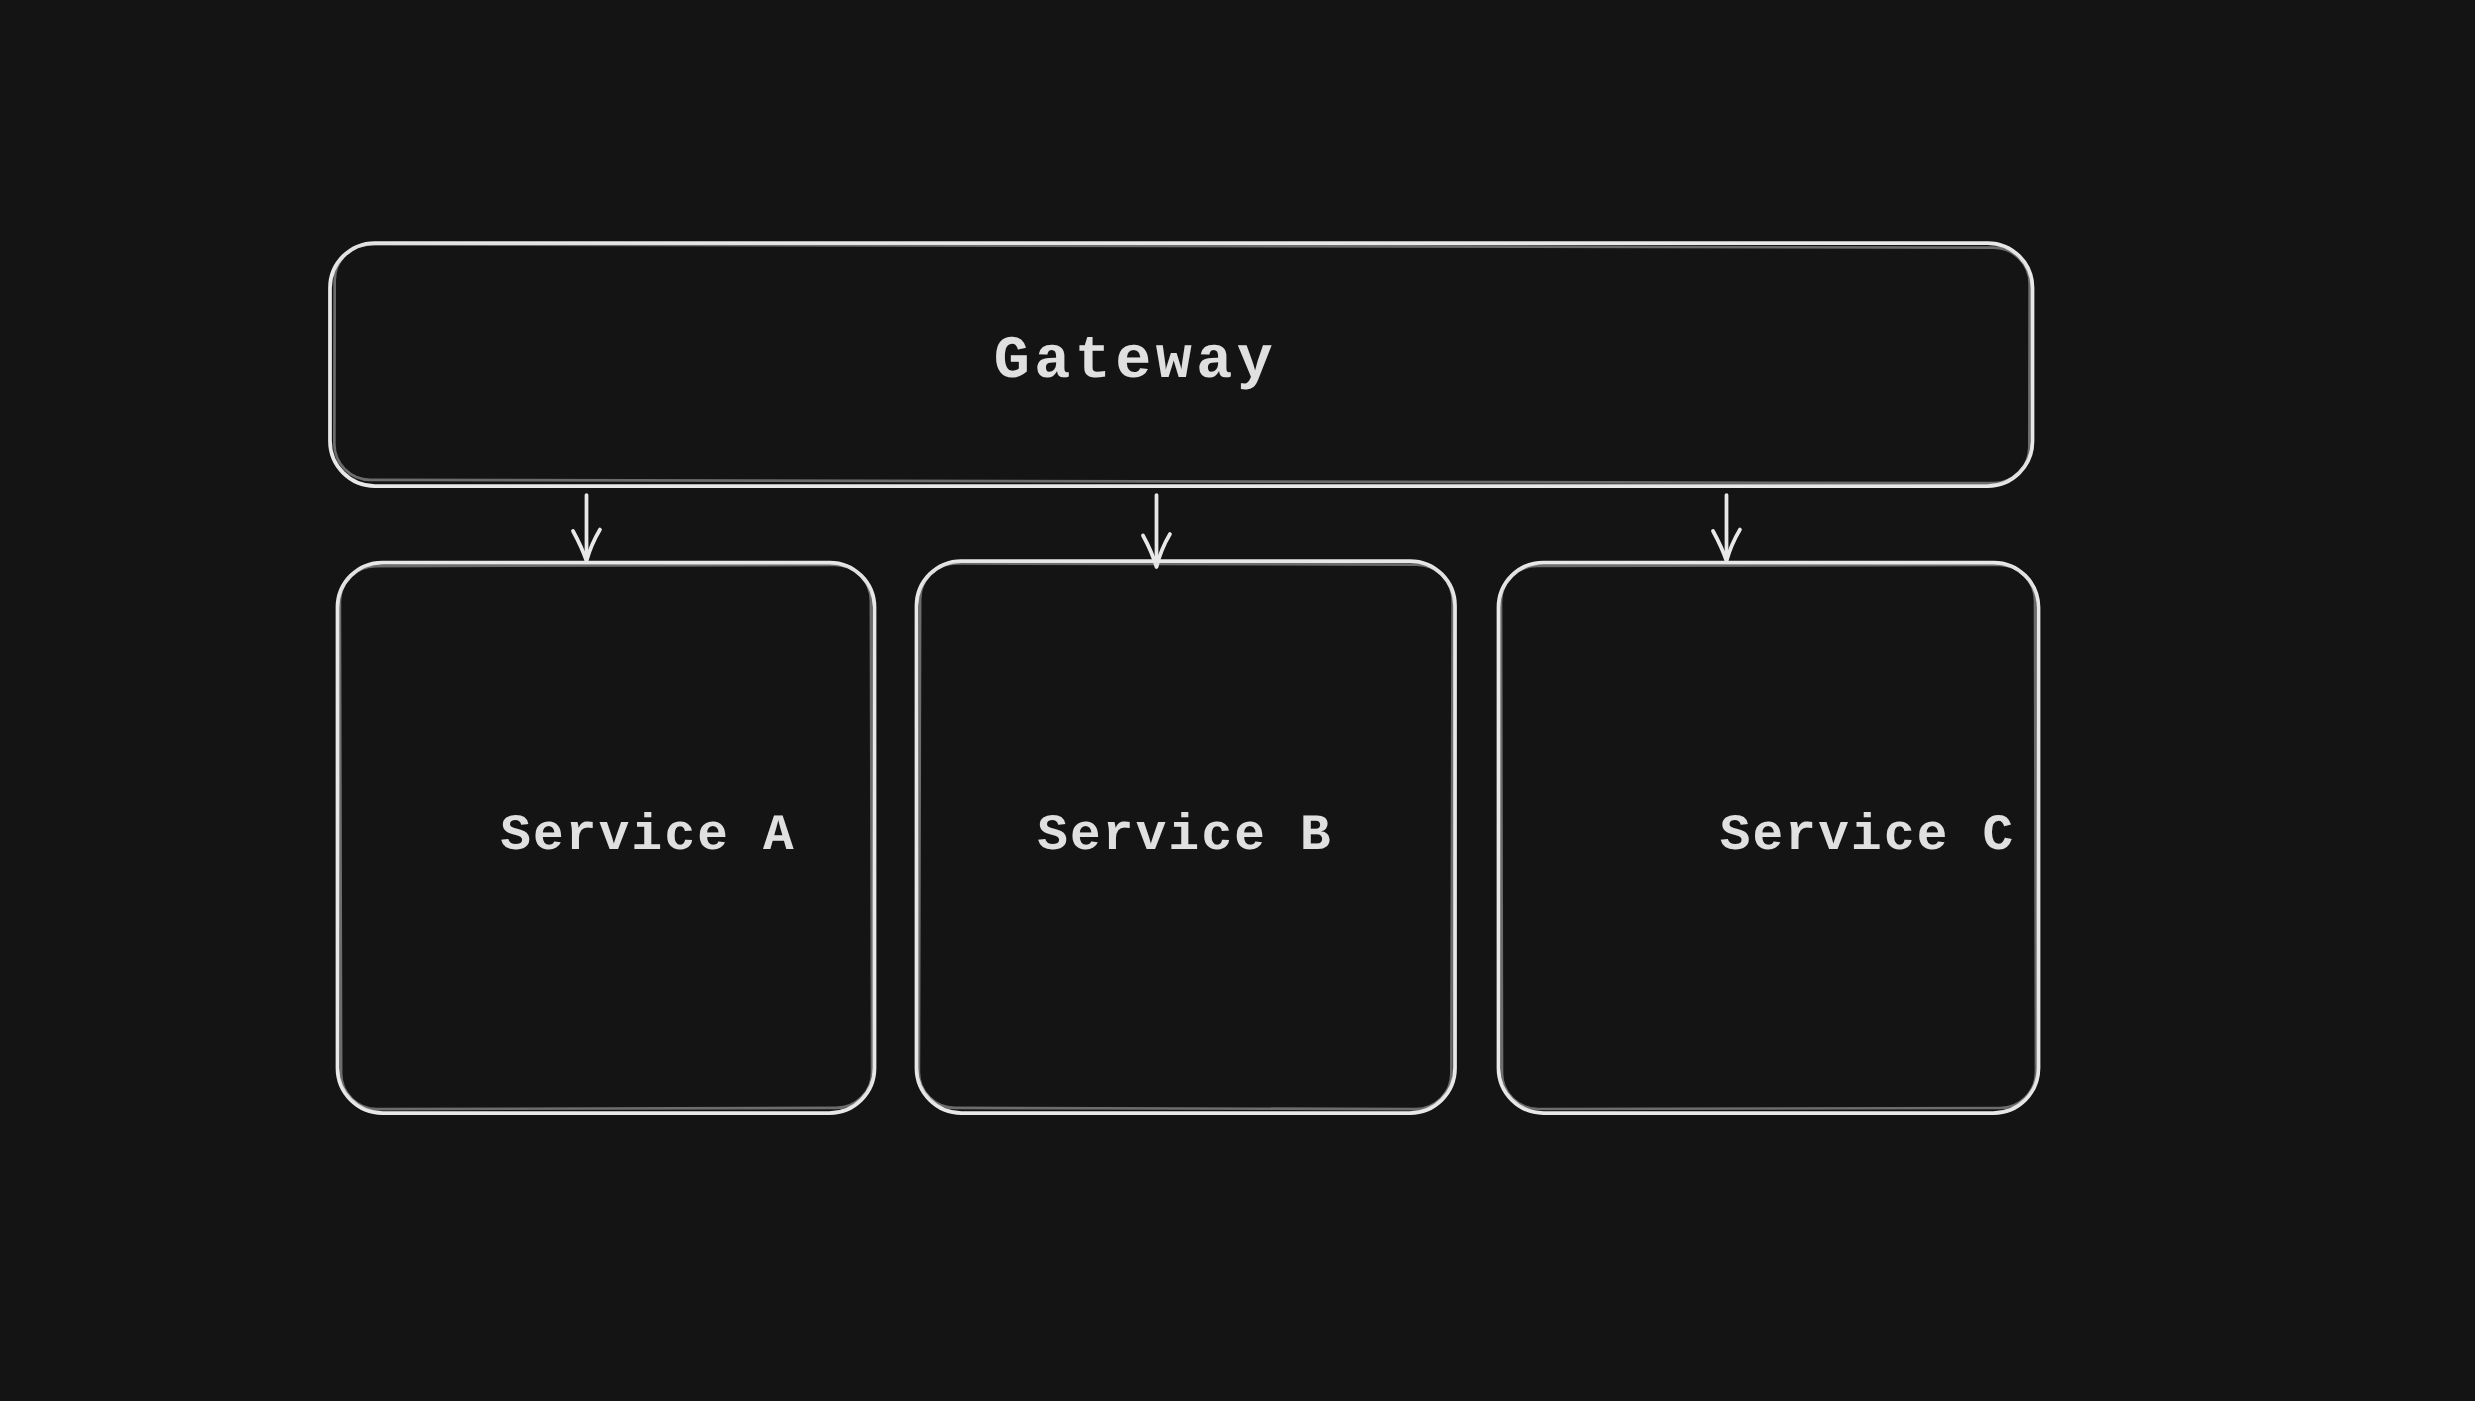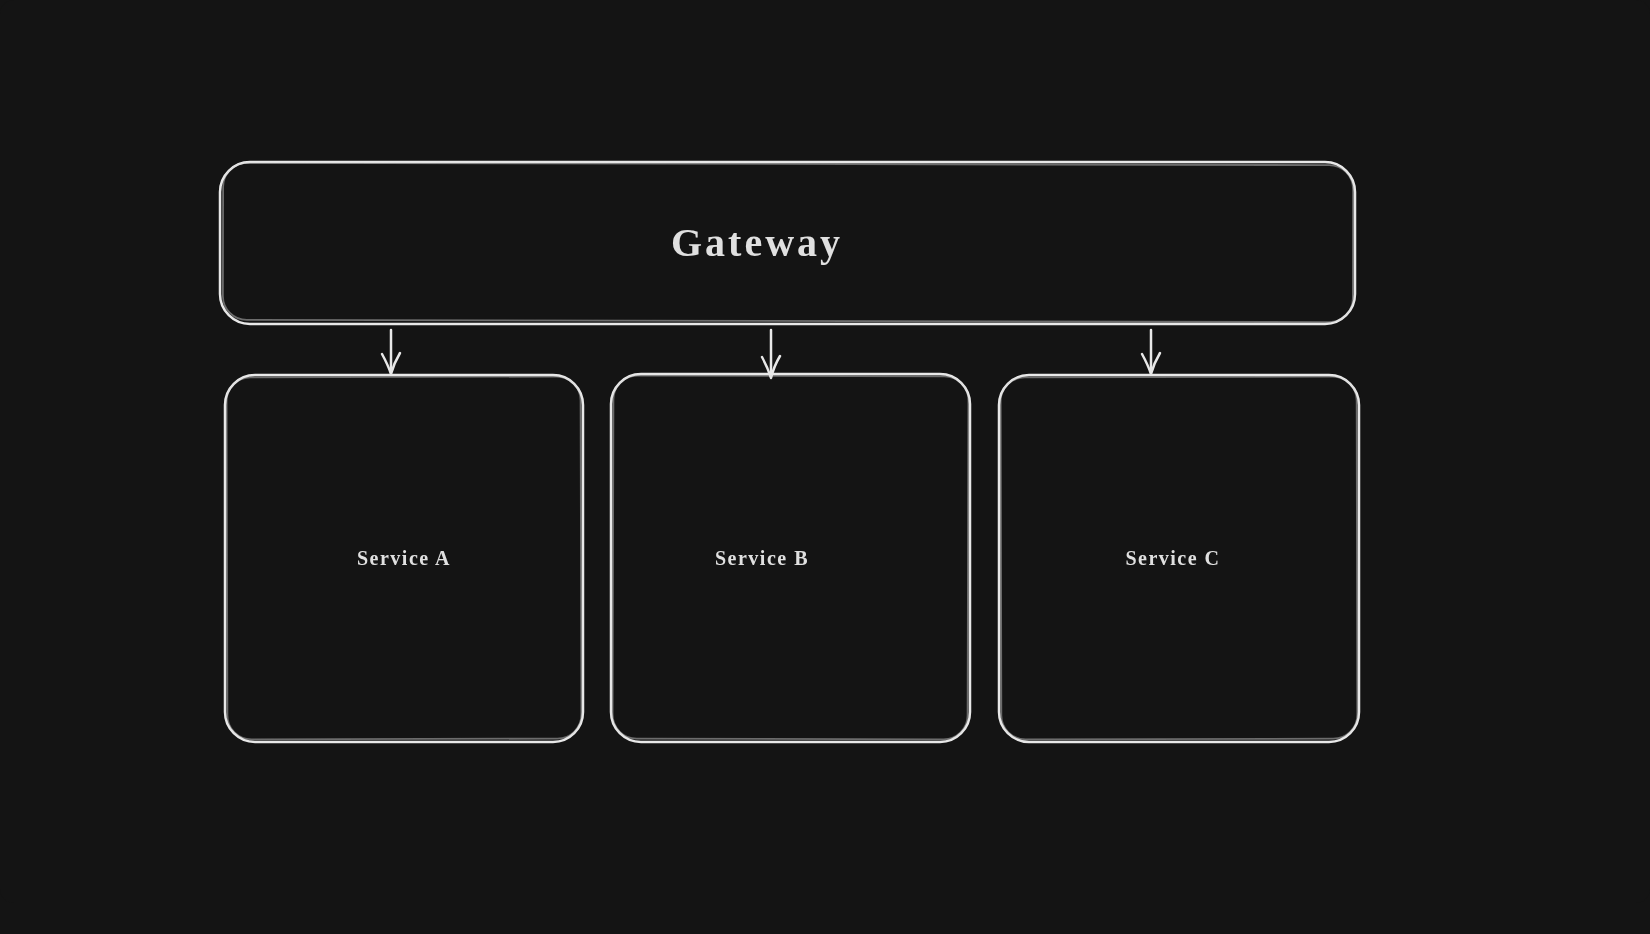--- a/index.html
+++ b/index.html
@@ -7,42 +7,43 @@
     --stroke:#e8e8e8;
     --stroke-soft:rgba(215,215,215,0.45);
     --text:#e0e0e0;
   }
   html,body{margin:0;padding:0;background:var(--background);}
   .canvas{
     position:relative;
     width:1650px;height:903px;
     background:var(--background);
     overflow:hidden;
-    font-family:Liberation Serif, serif;
+    font-family:Liberation Mono, monospace;
     border-radius:14px;
   }
   svg{position:absolute;left:0;top:0;}
   .sk{fill:none;stroke:var(--stroke);stroke-width:2.5;stroke-linecap:round;stroke-linejoin:round;}
   .sk2{fill:none;stroke:var(--stroke-soft);stroke-width:1.8;stroke-linecap:round;stroke-linejoin:round;}
   .label{
     position:absolute;
     transform:translate(-50%,-50%);
     color:var(--text);
     white-space:nowrap;
     user-select:none;
   }
   .label-gateway{
     font-size:40px;
     font-weight:600;
     letter-spacing:3px;
   }
   .label-service{
-    font-size:20px;
+    font-size:34px;
     font-weight:600;
     letter-spacing:1.5px;
+    margin-left:28px;
   }
 </style>
 </head>
 <body>
 
 <div class="canvas">
 
   <svg width="1650" height="934" viewBox="0 0 1650 934">
 
     <g>
@@ -80,15 +81,15 @@
       <rect class="sk2" x="1001" y="377" width="356" height="362" rx="24" ry="24" transform="rotate(-0.12 1179 558)"></rect>
     </g>
   </svg>
 
   <div class="label label-gateway" style="left:757px; top:242px;">Gateway</div>
 
   <div class="label label-service" style="left:404px; top:558px;">Service A</div>
 
   <div class="label label-service" style="left:762px; top:558px;">Service B</div>
 
-  <div class="label label-service" style="left:1173px; top:558px;">Service C</div>
+  <div class="label label-service" style="left:1217px; top:558px;">Service C</div>
 
 </div>
 
 </body></html>

